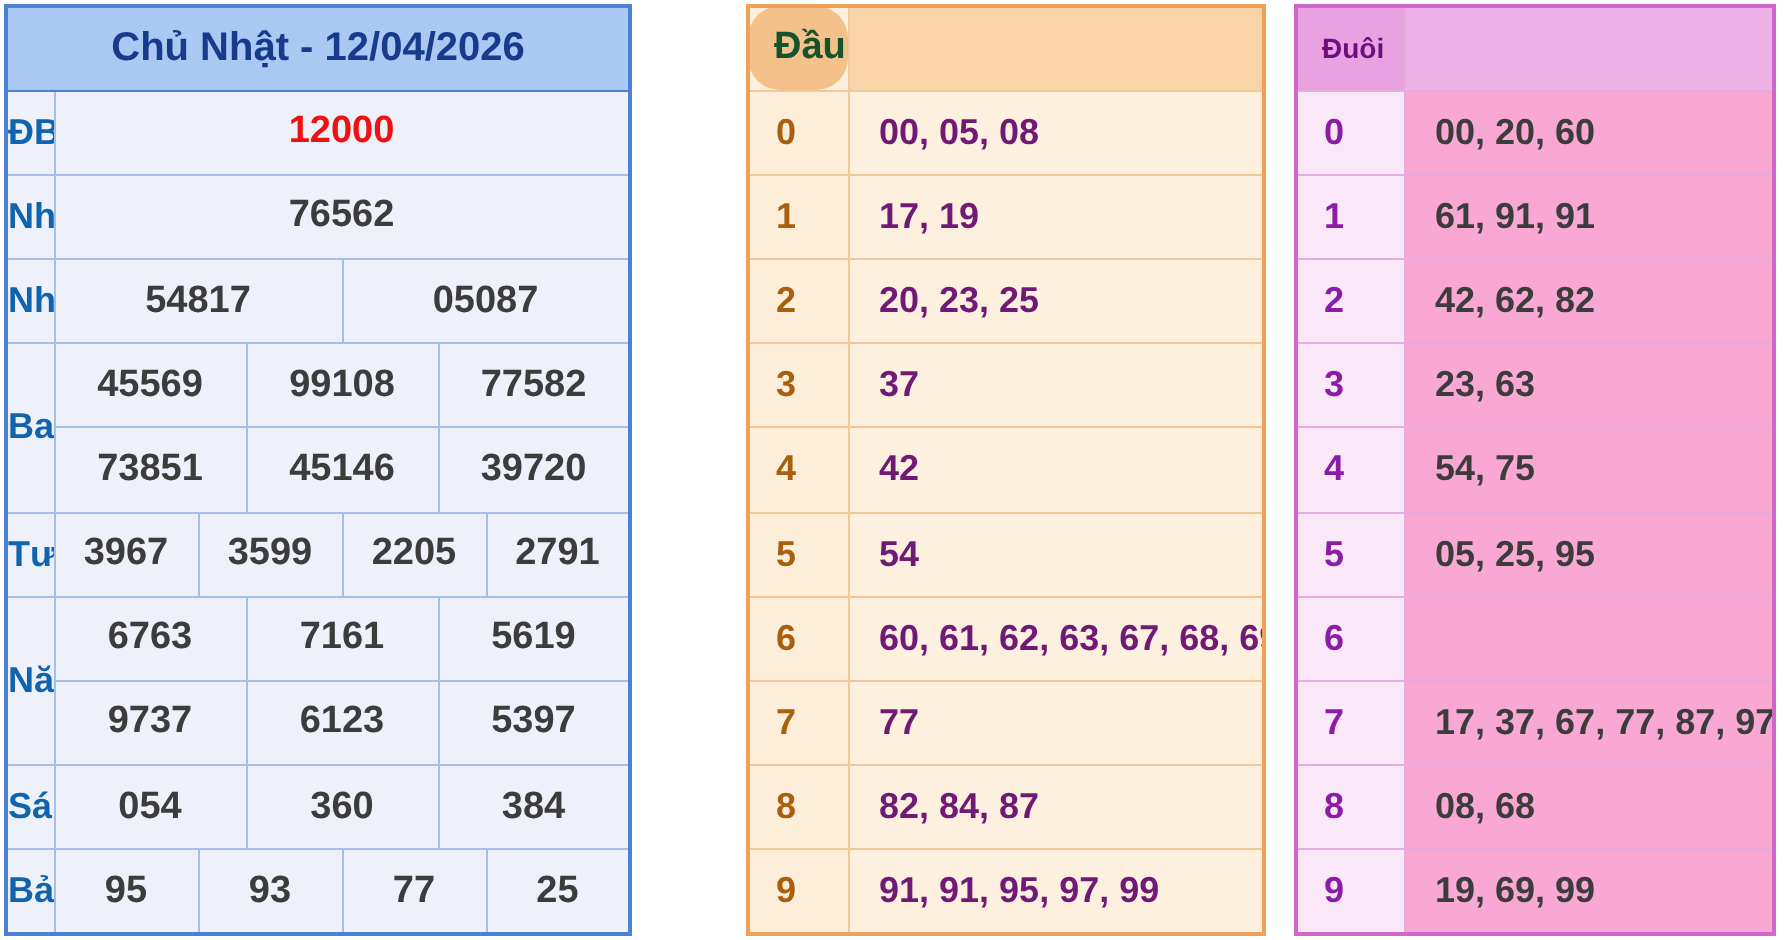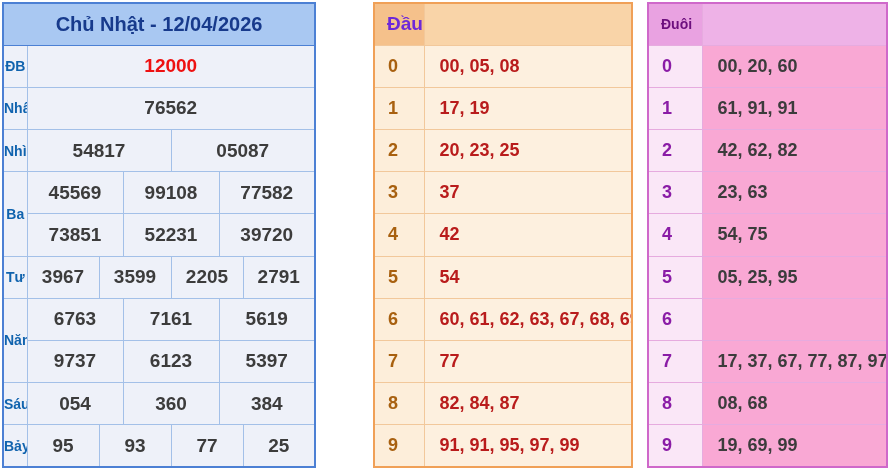--- a/index.html
+++ b/index.html
@@ -31,45 +31,45 @@
   }
   .tbl-results .hdr-cell {
     background:#a9c8f2;
     color:#173a8c;
     font-size:20px;
     border:1px solid #4c80d4;
   }
   .tbl-results .lbl {
     background:#eef1f9;
     color:#1063ae;
-    font-size:14px;
+    font-size:18px;
   }
   .tbl-results .val {
     background:#eef1f9;
     color:#3c3c3c;
     font-size:19px;
   }
   .tbl-results .val-special { color:#ee1111;margin-top:46px; }
 
   
   .tbl-stats { position:absolute; top:2px; height:466px; }
   .tbl-stats tr { height:42px; }
   .tbl-stats td { vertical-align:middle; font-size:18px; }
 
   .tbl-dau {
     left:373px; width:260px;
     border:2px solid #f0a057;
     background:#fdf0df;
   }
   .tbl-dau td { border:1px solid #f2c89b; }
   .tbl-dau .digit-col { width:50px; }
-  .tbl-dau .hdr-lbl  { background:#f5c18b; color:#6d28d9; font-size:19px; padding-left:12px; }
+  .tbl-dau .hdr-lbl  { background:#f5c18b; color:#14532d; font-size:19px; padding-left:12px;border-radius:16px; }
   .tbl-dau .hdr-rest { background:#f9d4a8; border-left:1px solid #f2c89b; }
   .tbl-dau .digit { color:#a8600f; padding-left:13px; background:#fdeeda; }
-  .tbl-dau .vals  { color:#b91c1c; padding-left:15px; background:#fdf0df; }
+  .tbl-dau .vals  { color:#701a75; padding-left:15px; background:#fdf0df; }
 
   .tbl-duoi {
     left:647px; width:241px;
     border:2px solid #cf68ca;
     background:#fbecf9;
   }
   .tbl-duoi td { border:1px solid #e6abdf; }
   .tbl-duoi .digit-col { width:54px; }
   .tbl-duoi .hdr-lbl  { background:#e9a2e1; color:#6d0f7e; font-size:14px; padding-left:12px; }
   .tbl-duoi .hdr-rest { background:#eeb2e7; border-left:1px solid #e6abdf; }
@@ -100,21 +100,21 @@
       <td class="val" colspan="6">05087</td>
     </tr>
     <tr>
       <td class="lbl" rowspan="2">Ba</td>
       <td class="val" colspan="4">45569</td>
       <td class="val" colspan="4">99108</td>
       <td class="val" colspan="4">77582</td>
     </tr>
     <tr>
       <td class="val" colspan="4">73851</td>
-      <td class="val" colspan="4">52231</td>
+      <td class="val" colspan="4">45146</td>
       <td class="val" colspan="4">39720</td>
     </tr>
     <tr>
       <td class="lbl">Tư</td>
       <td class="val" colspan="3">3967</td>
       <td class="val" colspan="3">3599</td>
       <td class="val" colspan="3">2205</td>
       <td class="val" colspan="3">2791</td>
     </tr>
     <tr>

